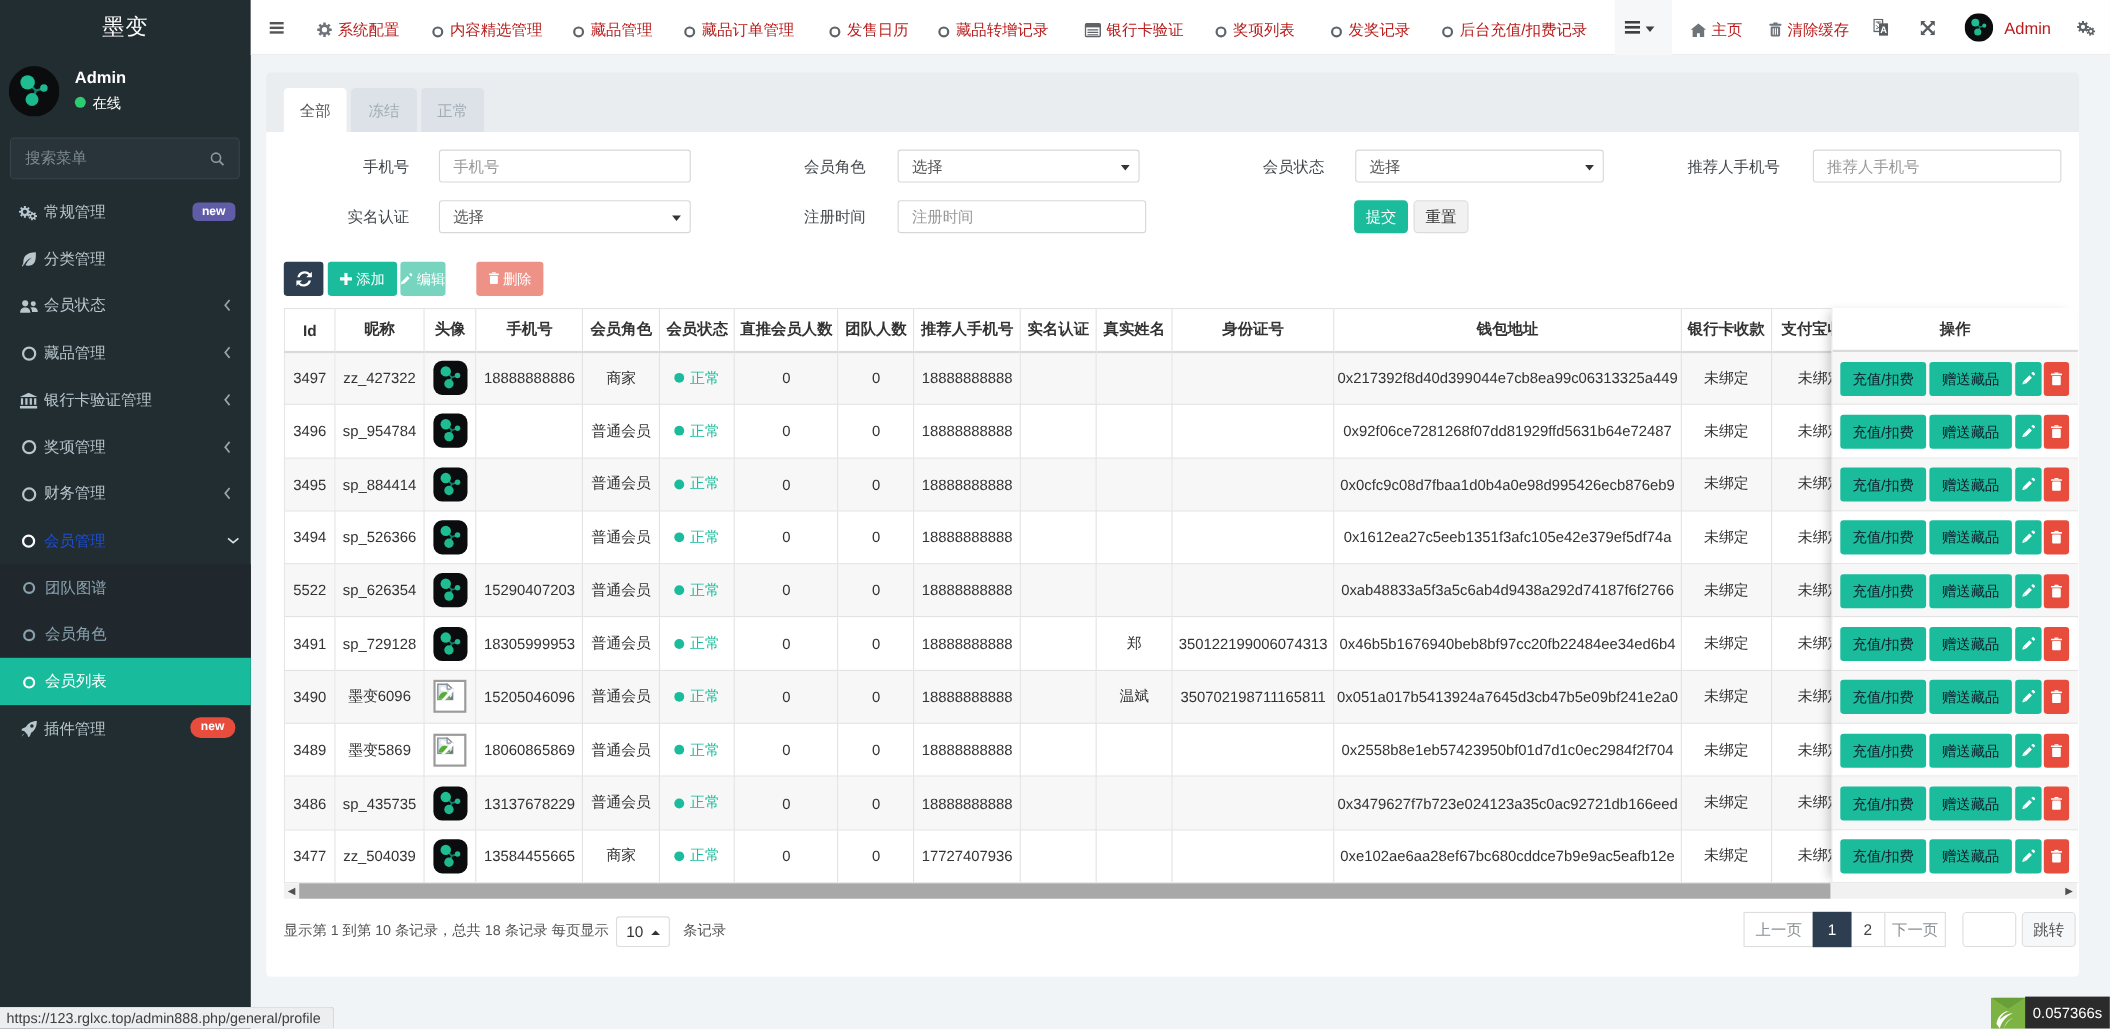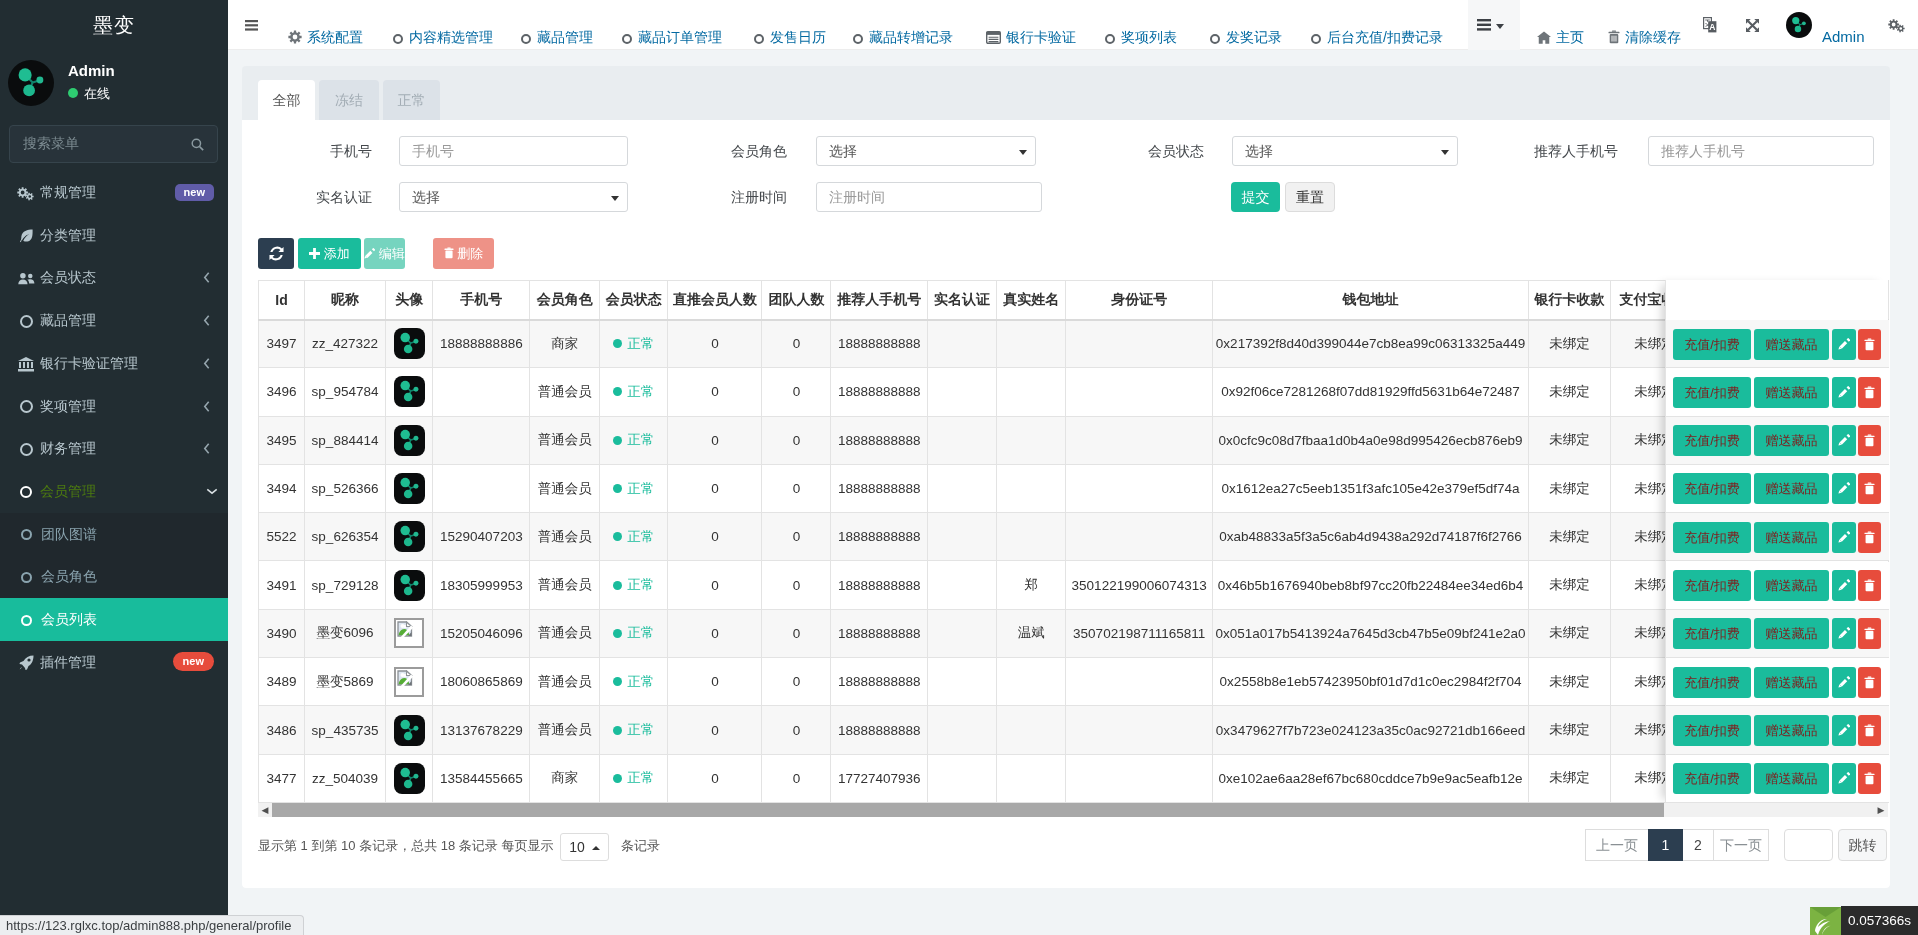--- a/index.html
+++ b/index.html
@@ -22,21 +22,21 @@
 .mi .arr{position:absolute;right:17px;top:15px;width:8px;height:13px;color:#95a5ad;line-height:0;}
 .mi .arr svg{display:block;}
 .mi .badge{position:absolute;right:14px;top:13px;height:17px;line-height:17px;border-radius:5px;padding:0 9px;font-size:11px;color:#fff;font-weight:bold;}
 .sub{background:#20282d;color:#8aa4af;}
 .sub .tx{left:41px;}
 .subon .tx{left:41px;}
 .subon{background:#18bc9c;color:#fff;}
 .ring{display:inline-block;border-radius:50%;vertical-align:middle;}
 
 #topbar{position:absolute;left:228px;top:0;width:1690px;height:50px;background:#fff;border-bottom:1px solid #ededed;}
-.tn{position:absolute;top:12px;height:50px;line-height:50px;font-size:14px;color:#0369a1;white-space:nowrap;}
+.tn{position:absolute;top:2px;height:50px;line-height:50px;font-size:14px;color:#b91c1c;white-space:nowrap;}
 .tn .ic{margin-right:5px;vertical-align:-2px;}
 
 #panel{position:absolute;left:242px;top:66px;width:1648px;height:822px;background:#e9edf0;border-radius:4px;}
 #pbody{position:absolute;left:242px;top:120px;width:1648px;height:768px;background:#fff;border-radius:0 0 4px 4px;}
 .tab{position:absolute;top:14px;height:40px;line-height:40px;text-align:center;font-size:14px;border-radius:4px 4px 0 0;}
 .lbl{position:absolute;height:30px;line-height:30px;font-size:14px;color:#44484c;text-align:right;}
 .inp{position:absolute;height:30px;background:#fff;border:1px solid #d5d8db;border-radius:3px;
 font-size:14px;line-height:28px;padding-left:12px;color:#999;}
 .sel{color:#555;}
 .sel .car{position:absolute;right:8px;top:12.5px;width:0;height:0;border-left:4.5px solid transparent;
@@ -52,21 +52,21 @@
 tr.even td{background:#fff;}
 .grn{color:#1abc9c;}
 .sdot{display:inline-block;width:9px;height:9px;border-radius:50%;background:#1abc9c;margin-right:5px;vertical-align:-0.5px;}
 .ava{display:inline-block;width:31px;height:31px;border-radius:8px;background:#0a0c0d;vertical-align:middle;}
 
 #opcol{position:absolute;left:1665px;top:280px;width:223px;height:523px;background:#fff;
 border-left:1px solid #e3e3e3;box-shadow:-7px 0 9px -4px rgba(0,0,0,0.18);}
 .oph{position:absolute;left:0;top:0;width:223px;height:40px;line-height:39px;text-align:center;
 font-weight:bold;font-size:14px;color:#333;border-bottom:2px solid #dadada;background:#fff;}
 .oprow{position:absolute;left:0;width:223px;height:48.3px;border-bottom:1px solid #e3e3e3;}
-.ob{position:absolute;top:8.5px;height:31px;border-radius:3px;background:#1abc9c;color:#7f1d1d;
+.ob{position:absolute;top:8.5px;height:31px;border-radius:3px;background:#1abc9c;color:#0f172a;
 font-size:13px;text-align:center;line-height:31px;}
 
 #hsb{position:absolute;left:258px;top:803px;width:1630px;height:14px;background:#f1f1f1;}
 #hsb .ar{position:absolute;top:0;width:14px;height:14px;line-height:14px;text-align:center;color:#505050;font-size:9px;}
 #hsb .th{position:absolute;left:14px;top:0;width:1392px;height:14px;background:#a8a8a8;}
 
 .pgbox{position:absolute;height:32px;background:#fff;border:1px solid #dddddd;
 font-size:14px;color:#2c3e50;text-align:center;line-height:30px;}
 
 #stbub{position:absolute;left:0;top:915px;width:304px;height:20px;background:#eceef0;border:1px solid #cfd1d4;
@@ -210,21 +210,21 @@
   </div>
 <div class="mi" style="top:427.19999999999993px">
     <span class="ic"><span class="ring" style="width:13px;height:13px;border:2px solid #b8c7ce;"></span></span>
     <span class="tx">财务管理</span>
     <span class="arr">
       <svg width="7" height="13" viewBox="0 0 8 14">
         <use href="#chevl"></use>
       </svg>
     </span>
   </div>
-<div class="mi" style="top:469.8999999999999px;color:#4d7c0f">
+<div class="mi" style="top:469.8999999999999px;color:#1d4ed8">
     <span class="ic"><span class="ring" style="width:12px;height:12px;border:2.5px solid #fff;"></span></span>
     <span class="tx">会员管理</span>
     <span class="arr" style="right:14px;top:18px;color:#d8dfe2;">
       <svg width="12" height="7" viewBox="0 0 14 8">
         <use href="#chevd"></use>
       </svg>
     </span>
   </div>
 <div class="mi sub" style="top:512.5999999999999px">
     <span class="ic" style="left:16px"><span class="ring" style="width:11px;height:11px;border:2px solid #8aa4af;"></span></span>
@@ -590,20 +590,21 @@
           <td></td>
           <td>0xe102ae6aa28ef67bc680cddce7b9e9ac5eafb12e</td>
           <td>未绑定</td>
           <td>未绑定</td>
           <td></td>
         </tr>
       </tbody>
     </table>
   </div>
 <div id="opcol">
+    <div class="oph">操作</div>
     <div class="oprow" style="top:40.0px;background:#f7f7f7;">
 <span class="ob" style="left:7px;width:78px;">充值/扣费</span>
 <span class="ob" style="left:88px;width:75px;">赠送藏品</span>
 <span class="ob" style="left:166px;width:24px;"><svg width="12" height="12" color="#fff" style="vertical-align:-1px">
           <use href="#pencil"></use>
         </svg></span>
 <span class="ob" style="left:192px;width:23px;background:#e74c3c;"><svg width="11" height="13" color="#fff" style="vertical-align:-2px">
           <use href="#trash"></use>
         </svg></span>
 </div>

